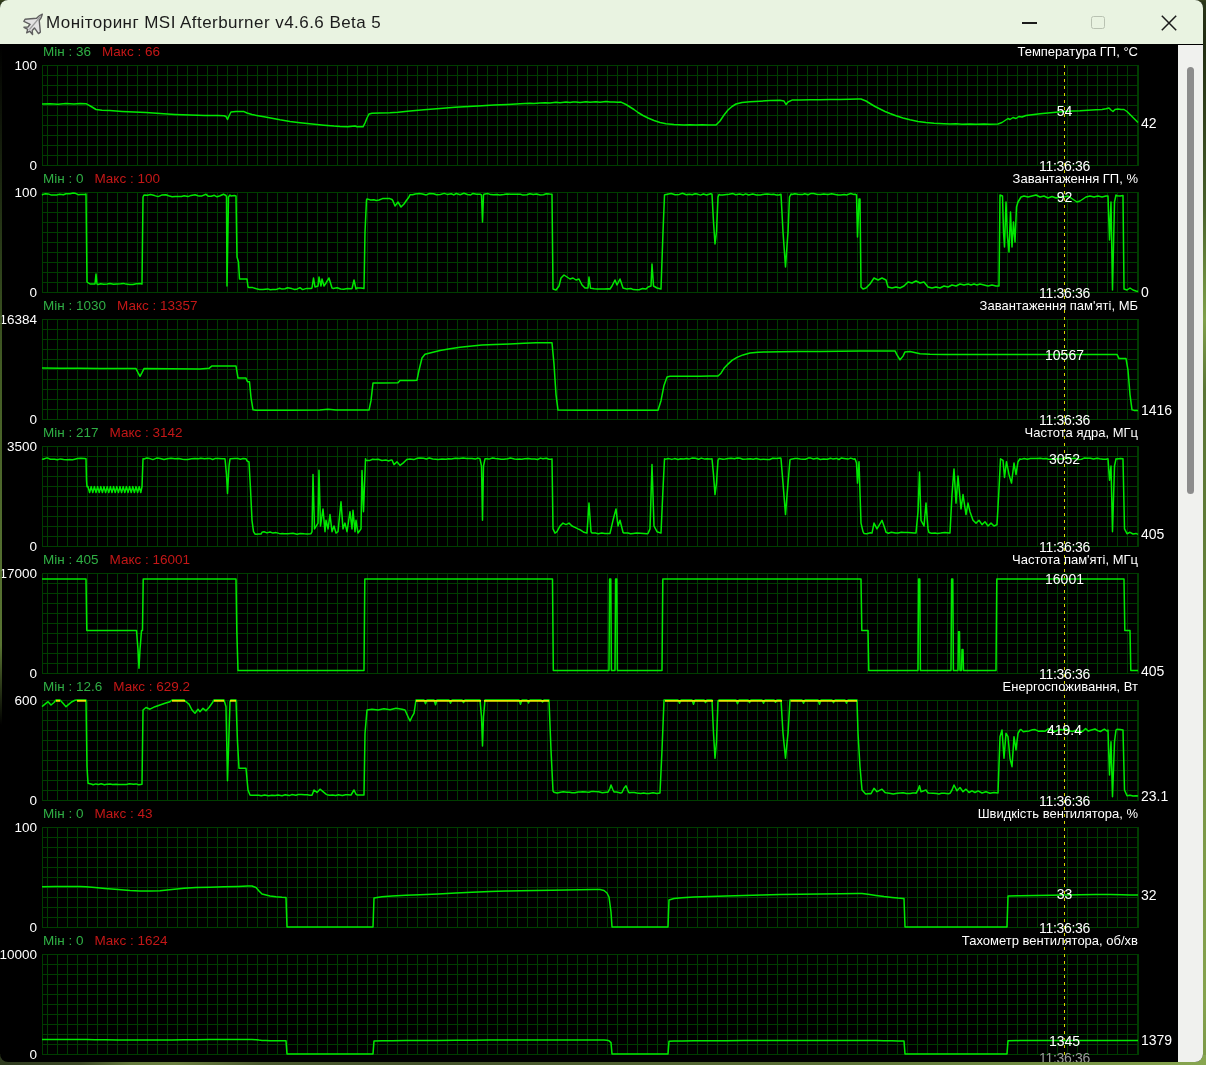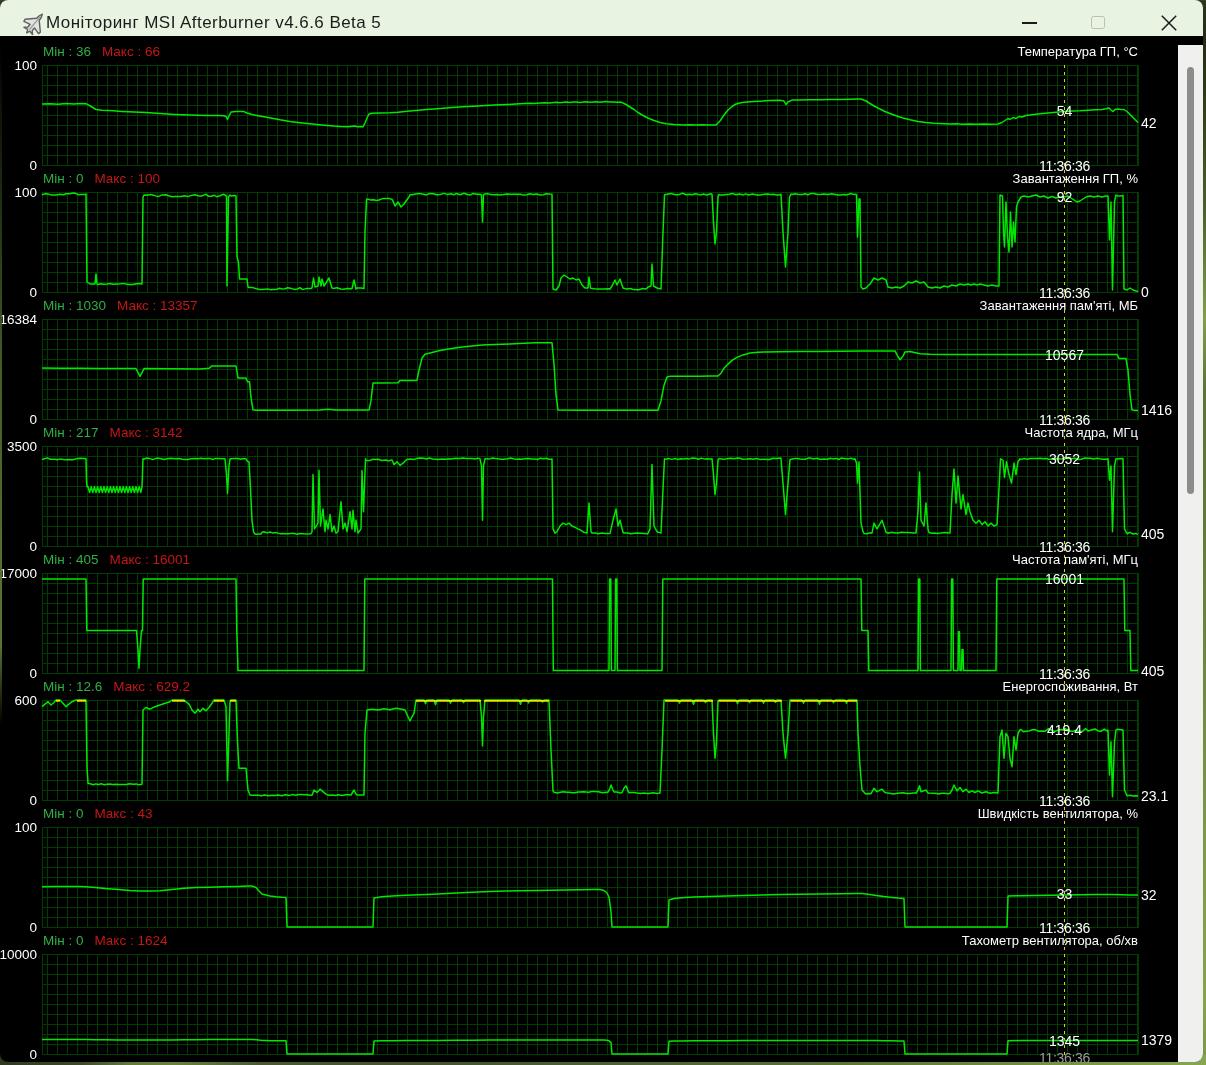--- a/index.html
+++ b/index.html
@@ -4,21 +4,21 @@
   * { margin:0; padding:0; box-sizing:border-box; }
   html,body { width:1206px; height:1065px; overflow:hidden; font-family:"Liberation Sans", sans-serif; }
   body { background:
     linear-gradient(180deg,#38421f 0px,#2a3519 2px,#222c13 40px,#33421c 120px,#49612b 210px,#6c8b3e 280px,#7f9f4a 320px,#5a7434 390px,#5f7a36 520px,#6f8c40 700px,#7d9a48 850px,#85a24d 1000px,#7a9747 1065px); }
   #leftsliver { position:absolute; left:0; top:45px; width:2px; height:1010px; z-index:5;
     background: linear-gradient(180deg, rgba(40,52,24,0) 0px, rgba(51,73,30,.85) 210px, rgba(74,102,40,.9) 320px, rgba(90,120,51,.9) 480px, rgba(105,137,59,.85) 600px, rgba(60,80,35,0) 680px, rgba(60,80,35,0) 1010px); }
   #deskbottom { position:absolute; left:0; top:1055px; width:1206px; height:10px;
     background: linear-gradient(90deg,#2e3a1e 0px,#3c4a26 80px,#647a3c 130px,#6b8040 175px,#4a5a2e 260px,#44532b 420px,#4f6130 620px,#5a7035 820px,#6f8b41 1020px,#809d4a 1140px,#88a650 1206px); }
   #win { position:absolute; left:0; top:0; width:1202.5px; height:1061.5px;
      border-radius:8px; background:#000; overflow:hidden; }
-  #titlebar { position:absolute; left:0; top:0; width:100%; height:36px; background:#e9f3e1; }
+  #titlebar { position:absolute; left:0; top:0; width:100%; height:44px; background:#e9f3e1; }
   #title { position:absolute; left:46px; top:13px; font-size:17px; color:#1b1b1b; letter-spacing:0.45px; white-space:nowrap; }
   #btn-min { position:absolute; left:1022px; top:22px; width:15px; height:1.6px; background:#1a1a1a; }
   #btn-max { position:absolute; left:1091px; top:15.5px; width:13.5px; height:13.5px; border:1.4px solid #b9c2b2; border-radius:2.5px; }
   #icon { position:absolute; left:22px; top:11px; }
   #scroll { position:absolute; left:1177.5px; top:44.5px; width:25px; height:1017px; background:#f0f1ee; }
   #thumb { position:absolute; left:9px; top:22.5px; width:7px; height:427px; background:#8c8c8c; border-radius:3.5px; }
   svg { position:absolute; left:0; top:0; }
 </style></head>
 <body>
 <div id="deskbottom"></div>

